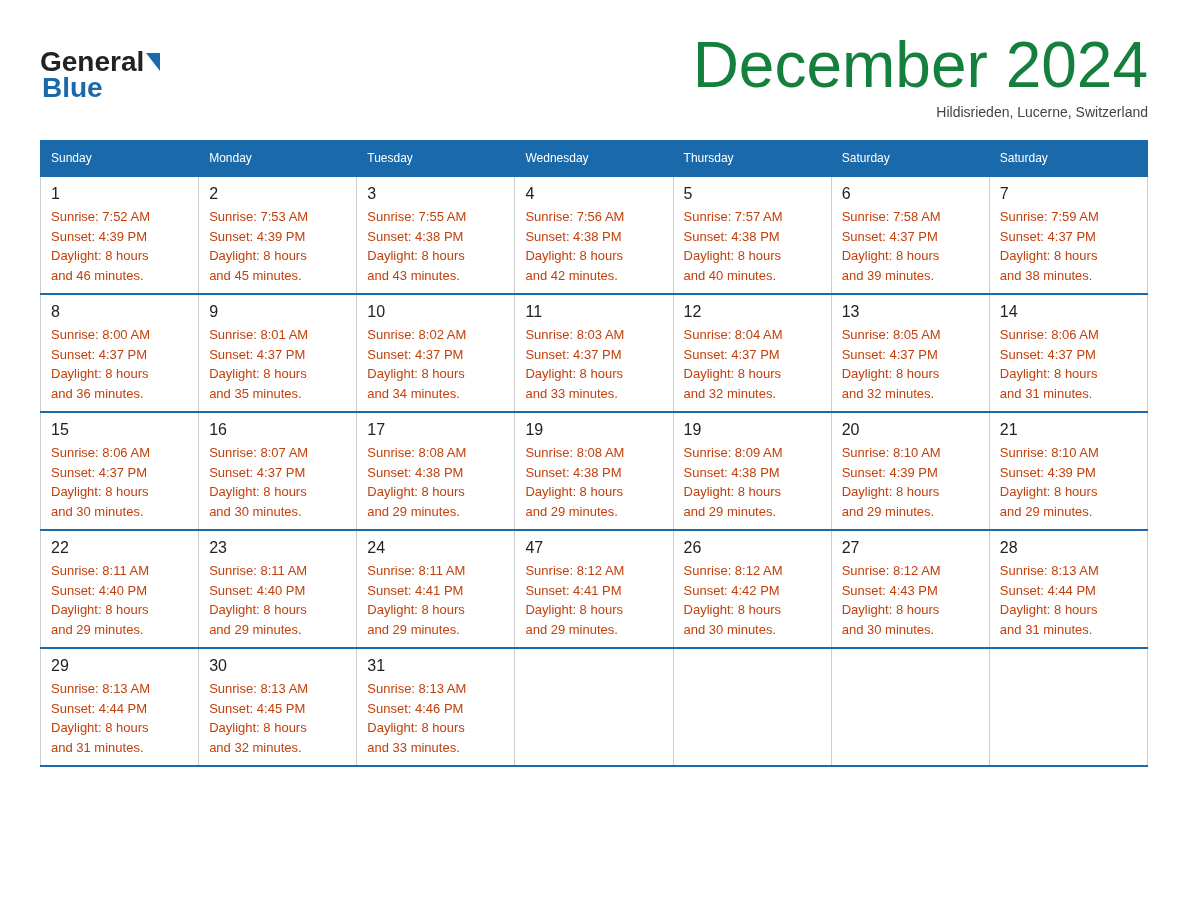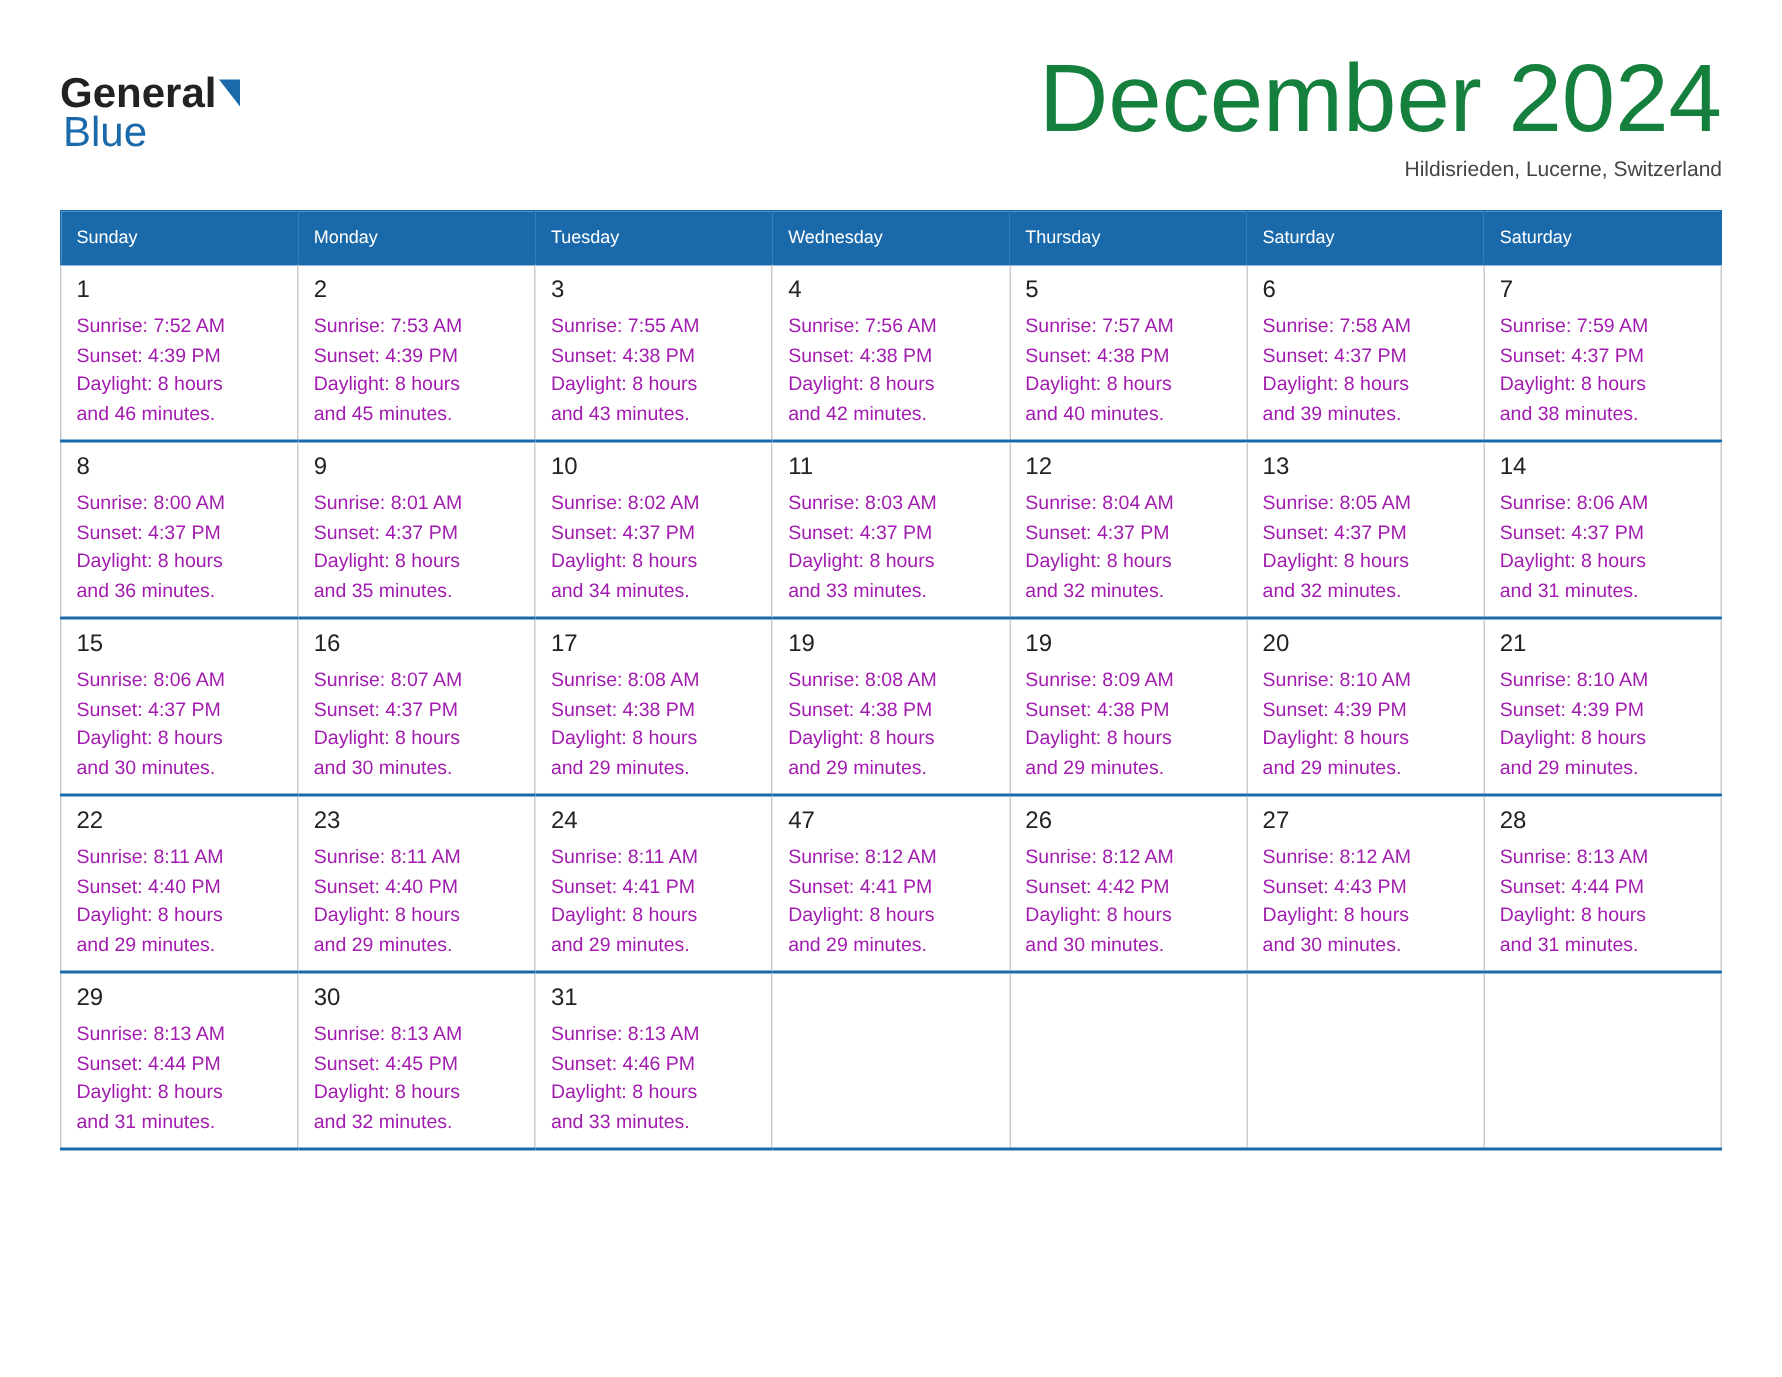--- a/index.html
+++ b/index.html
@@ -80,40 +80,40 @@
       height: 110px;
     }
     tbody tr td .day-num {
       font-size: 16px;
       font-weight: normal;
       display: block;
       margin-bottom: 4px;
     }
     tbody tr td .day-info {
       font-size: 13px;
-      color: #a21caf;
+      color: #c2410c;
       line-height: 1.5;
     }
     tbody tr td.empty {
       border-top: 2px solid #1a6aab;
     }
     .last-row td {
       border-bottom: 2px solid #1a6aab;
     }
   </style>
 </head>
 <body>
 
 <div class="header">
   <div class="logo">
     <div class="logo-text">
       <span class="logo-general">General</span>
         <span class="logo-triangle"></span>
     </div>
-    <div style="color:#1a6aab; font-size:28px; font-weight:normal; margin-top:-6px; margin-left:2px;">Blue</div>
+    <div style="color:#1a6aab; font-size:28px; font-weight:bold; margin-top:-6px; margin-left:2px;">Blue</div>
   </div>
   <div class="title-section">
     <div class="month-title">December 2024</div>
     <div class="location">Hildisrieden, Lucerne, Switzerland</div>
   </div>
 </div>
 
 <table>
   <thead>
     <tr>

